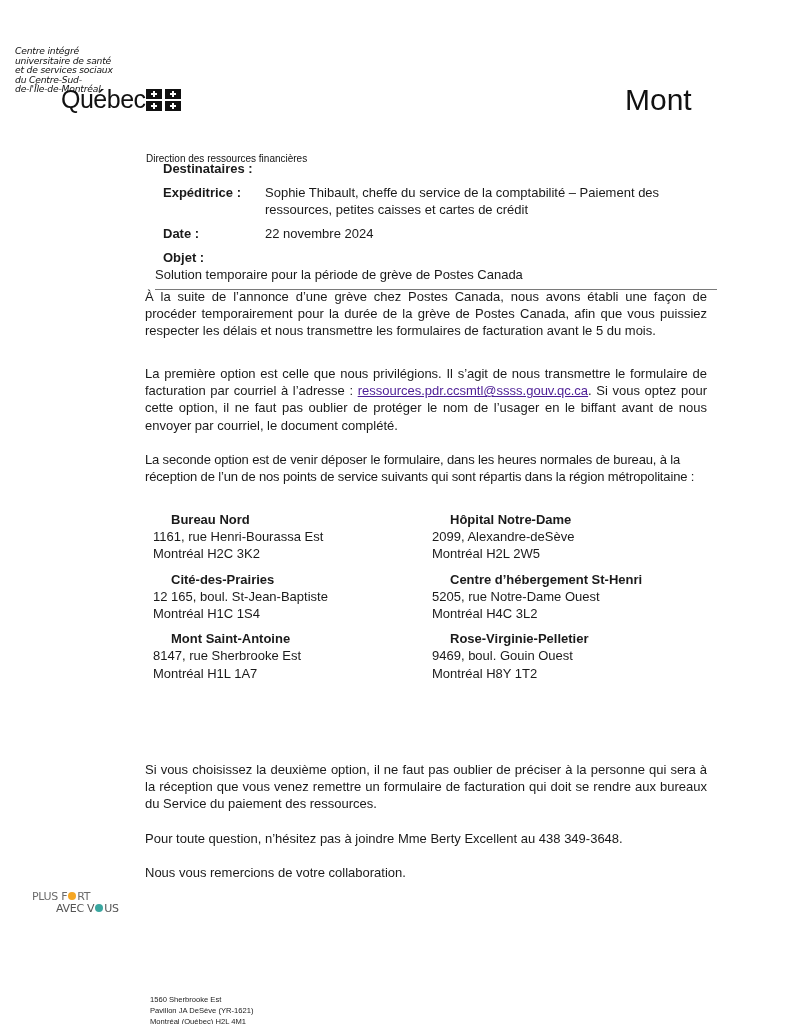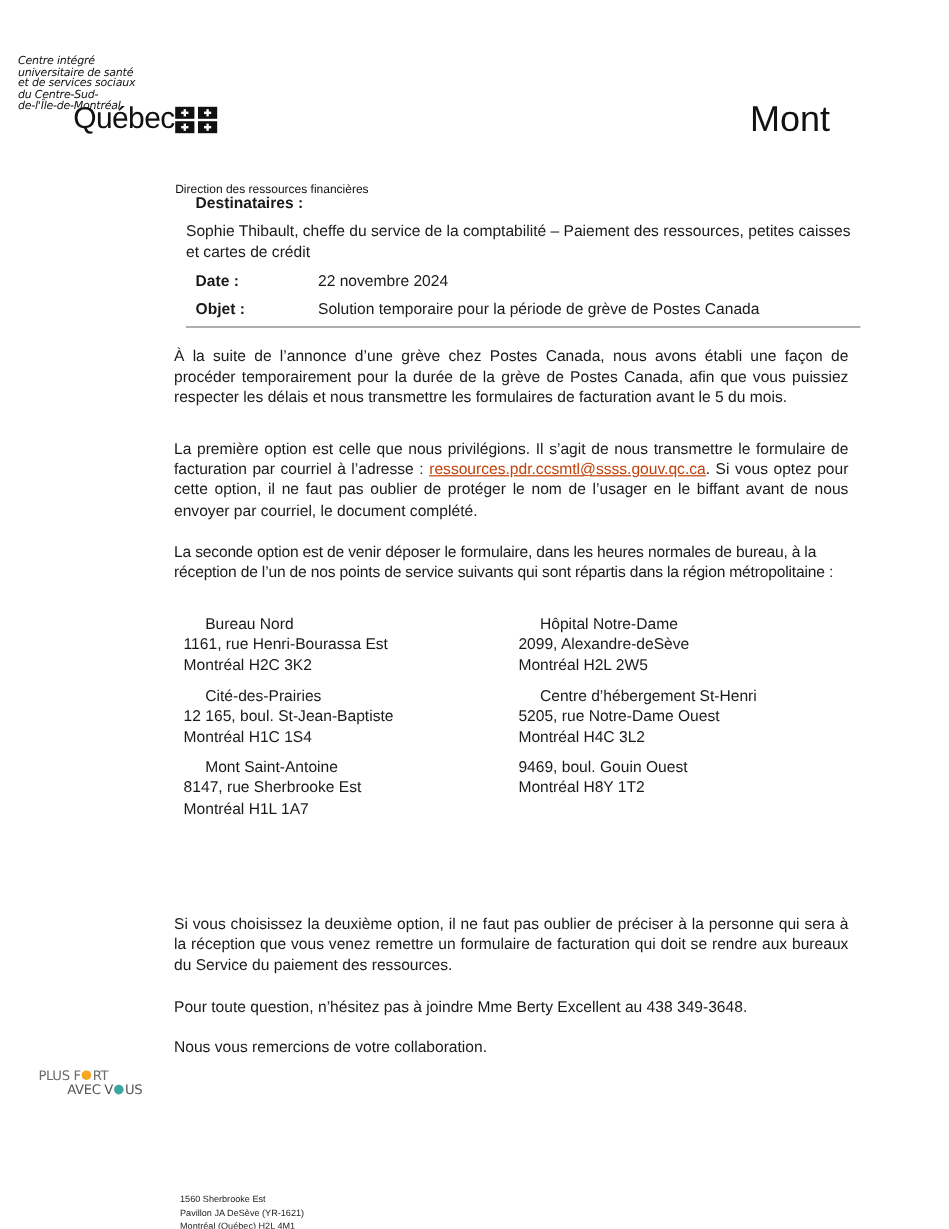--- a/index.html
+++ b/index.html
@@ -39,39 +39,39 @@
       position: absolute; left: 625px; top: 83px;
       font-size: 30px; line-height: 34px; color: #111;
     }
     .meta-table {
       position: absolute; left: 155px; top: 160px; width: 562px;
       font-size: 13px; line-height: 17px;
       border-bottom: 1.5px solid #7a7a7a;
       padding-bottom: 6px;
     }
     .meta-row { display: flex; margin-bottom: 7px; }
-    .meta-row:last-child { margin-bottom: 0; }
+    .meta-row:last-child { margin-bottom: 0; flex-direction: column; }
     .meta-label { width: 102px; flex: none; font-weight: bold; padding-left: 8px; }
     .meta-value { flex: 1; }
     .body-text {
       position: absolute; left: 145px; width: 562px;
       font-size: 13px; line-height: 17.2px; text-align: justify;
     }
     .p1 { top: 288px; }
     .p2 { top: 365px; }
     .p3 { top: 451px; text-align: left; letter-spacing: -0.15px; }
     .p4 { top: 761px; }
     .p5 { top: 830px; }
     .p6 { top: 864px; }
-    .email-link { color: #c2410c; text-decoration: underline; }
+    .email-link { color: #4c1d95; text-decoration: underline; }
     .loc-col { position: absolute; top: 511px; font-size: 13px; line-height: 17.2px; }
     .loc-col.left { left: 153px; }
     .loc-col.right { left: 432px; }
     .loc { margin-bottom: 8px; }
-    .loc-name { font-weight: normal; padding-left: 18px; }
+    .loc-name { font-weight: bold; padding-left: 18px; }
     .slogan {
       position: absolute; left: 32px; top: 891px;
       font-family: "DejaVu Sans", sans-serif; font-size: 11px; line-height: 12px;
       color: #6b6b6b; font-weight: normal; letter-spacing: -0.3px;
     }
     .slogan .l2 { padding-left: 24px; font-weight: normal; color: #555; }
     .dot-o { display: inline-block; width: 8px; height: 8px; border-radius: 50%; vertical-align: -0px; margin: 0 1px; }
     .dot-orange { background: #f5a623; }
     .dot-teal { background: #3aa7a0; }
     .footer-addr {
@@ -98,20 +98,21 @@
 </div>
 <div class="logo-direction">Direction des ressources financières</div>
 
 <div class="doc-type">Mont</div>
 
 <div class="meta-table">
   <div class="meta-row">
     <div class="meta-label">Destinataires :</div>
   </div>
   <div class="meta-row">
+    <div class="meta-label">Expéditrice :</div>
     <div class="meta-value">Sophie Thibault, cheffe du service de la comptabilité – Paiement des ressources, petites caisses et cartes de crédit</div>
   </div>
   <div class="meta-row">
     <div class="meta-label">Date :</div>
     <div class="meta-value">22 novembre 2024</div>
   </div>
   <div class="meta-row">
     <div class="meta-label">Objet :</div>
     <div class="meta-value">Solution temporaire pour la période de grève de Postes Canada</div>
   </div>
@@ -143,20 +144,21 @@
     <div class="loc-name">Hôpital Notre-Dame</div>
     <div>2099, Alexandre-deSève</div>
     <div>Montréal  H2L 2W5</div>
   </div>
   <div class="loc">
     <div class="loc-name">Centre d’hébergement St-Henri</div>
     <div>5205, rue Notre-Dame Ouest</div>
     <div>Montréal  H4C 3L2</div>
   </div>
   <div class="loc">
+    <div class="loc-name">Rose-Virginie-Pelletier</div>
     <div>9469, boul. Gouin Ouest</div>
     <div>Montréal  H8Y 1T2</div>
   </div>
 </div>
 
 <div class="body-text p4">Si vous choisissez la deuxième option, il ne faut pas oublier de préciser à la personne qui sera à la réception que vous venez remettre un formulaire de facturation qui doit se rendre aux bureaux du Service du paiement des ressources.</div>
 <div class="body-text p5">Pour toute question, n’hésitez pas à joindre Mme Berty Excellent au 438 349-3648.</div>
 <div class="body-text p6">Nous vous remercions de votre collaboration.</div>
 
 <div class="slogan">

